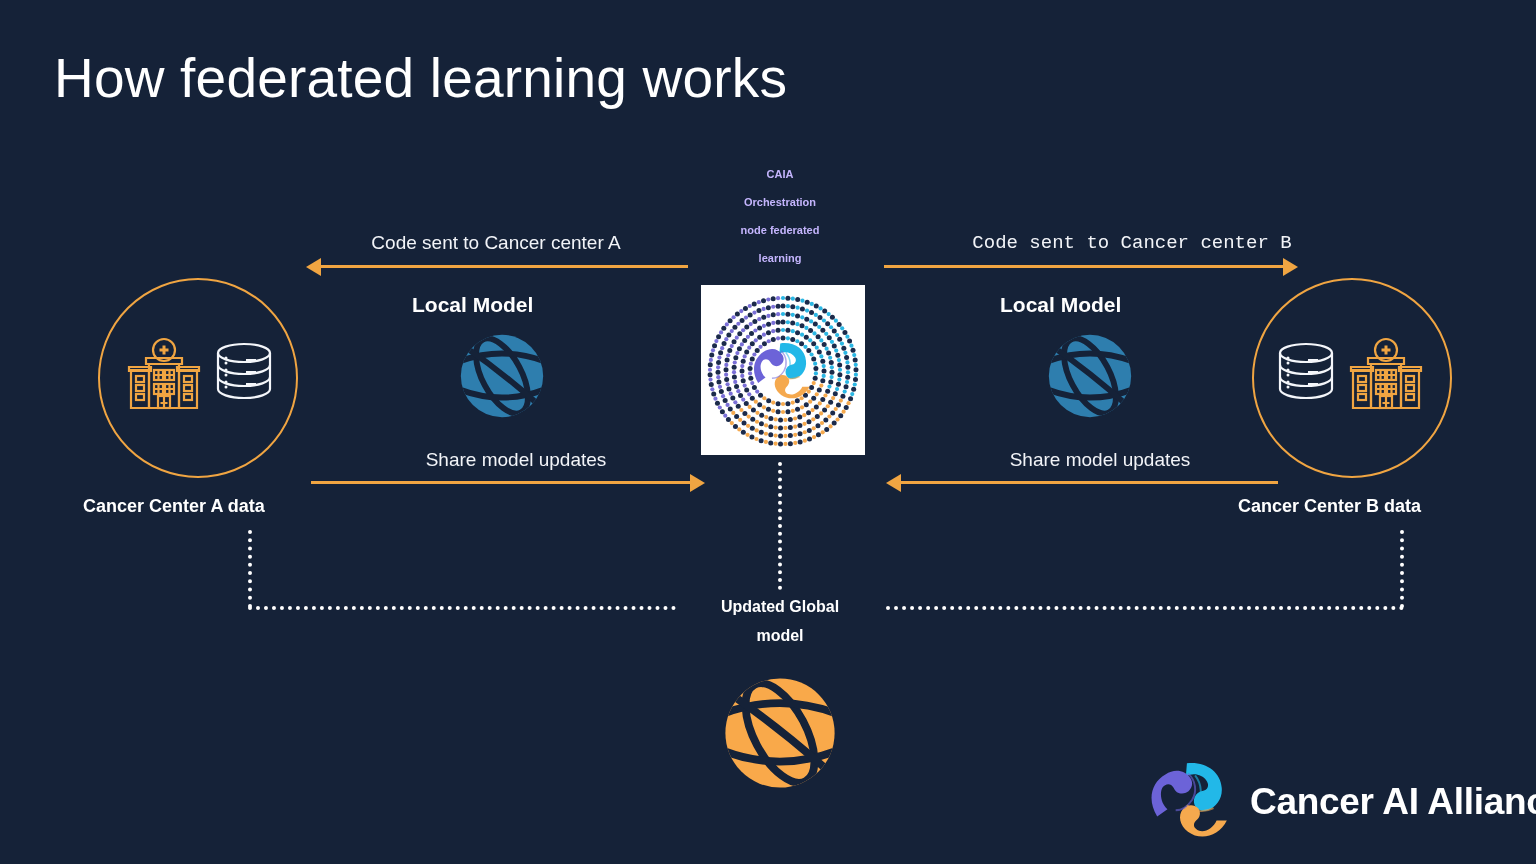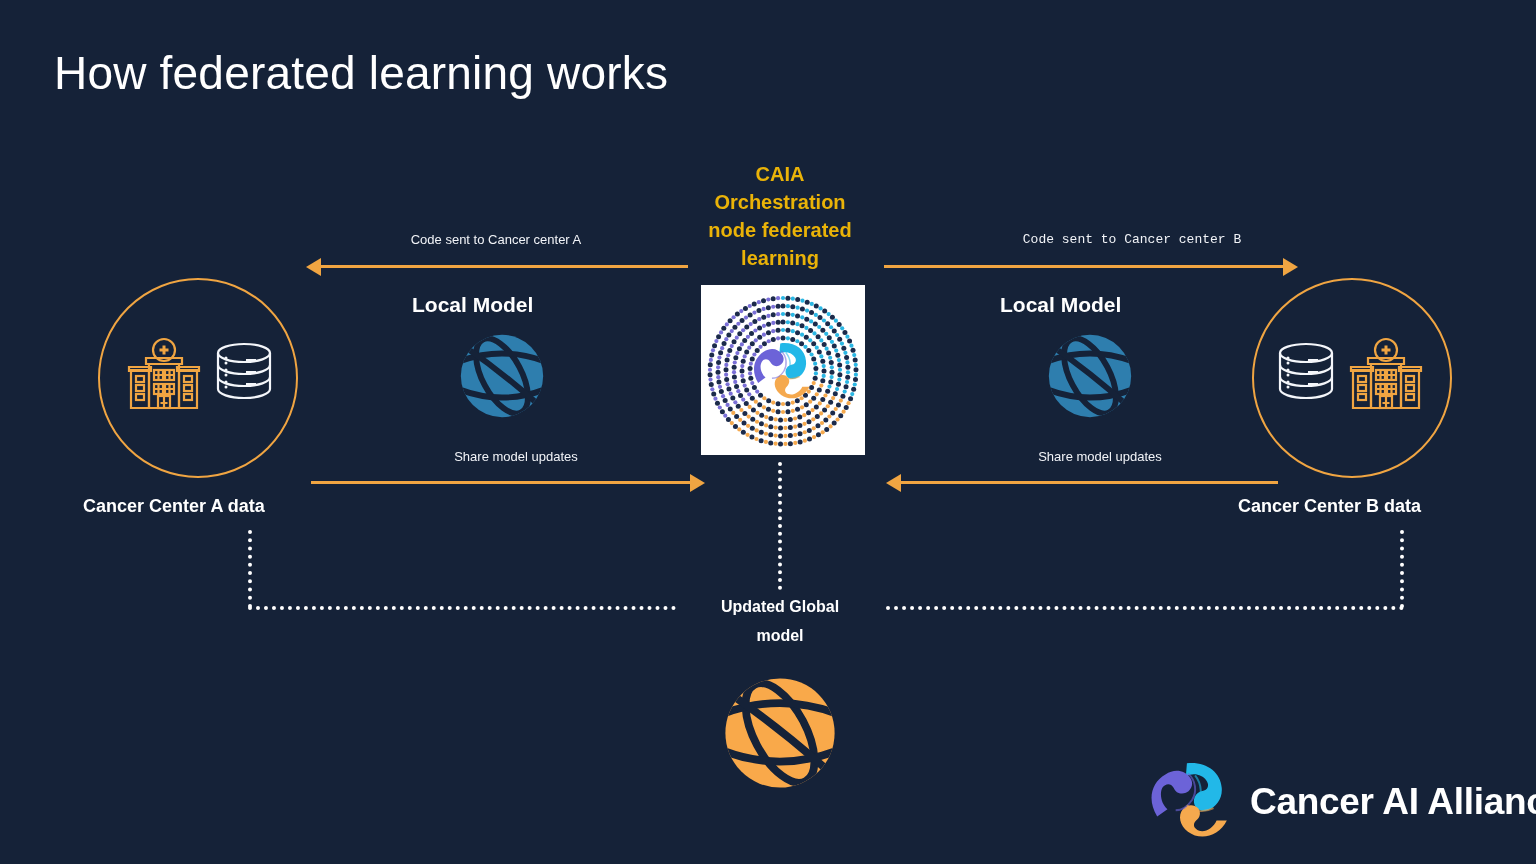--- a/index.html
+++ b/index.html
@@ -9,35 +9,35 @@
     font-family:"Liberation Sans", sans-serif;
     overflow:hidden;
     position:relative;
   }
   .stage{position:absolute;inset:0;}
   .abs{position:absolute;}
 
   
   #page-title{
     left:54px;top:46px;
-    font-size:46px;
+    font-size:55px;
     font-weight:400;
     color:#ffffff;
     letter-spacing:0.2px;
     white-space:nowrap;
   }
 
   
   #orchestration-caption{
     left:690px;top:160px;width:180px;
     text-align:center;
-    font-size:20px;
+    font-size:11px;
     font-weight:700;
     line-height:28px;
-    color:#eab308;
+    color:#c4b5fd;
   }
 
   
   #orchestration-node{
     left:701px;top:285px;width:164px;height:170px;
     background:#ffffff;
   }
   #orchestration-node svg{display:block;width:164px;height:170px;}
 
   
@@ -67,21 +67,21 @@
     font-size:21px;font-weight:700;color:#ffffff;
     white-space:nowrap;
   }
   #local-model-a-label{left:412px;top:293px;width:180px;}
   #local-model-b-label{left:1000px;top:293px;width:180px;}
   #local-model-a-globe{left:453px;top:327px;}
   #local-model-b-globe{left:1041px;top:327px;}
 
   
   .arrow-label{
-    font-size:13px;color:#F2F4F8;white-space:nowrap;text-align:center;
+    font-size:19px;color:#F2F4F8;white-space:nowrap;text-align:center;
   }
   #arrow-label-code-a{left:306px;top:232px;width:380px;}
   #arrow-label-code-b{left:932px;top:232px;width:400px;font-family:Liberation Mono, monospace;}
   #arrow-label-share-a{left:306px;top:449px;width:420px;}
   #arrow-label-share-b{left:890px;top:449px;width:420px;}
 
   .arrow-line{height:3px;background:#F0A542;}
   #arrow-code-a{left:320px;top:265px;width:368px;}
   #arrow-code-b{left:884px;top:265px;width:400px;}
   #arrow-share-a{left:311px;top:481px;width:380px;}

